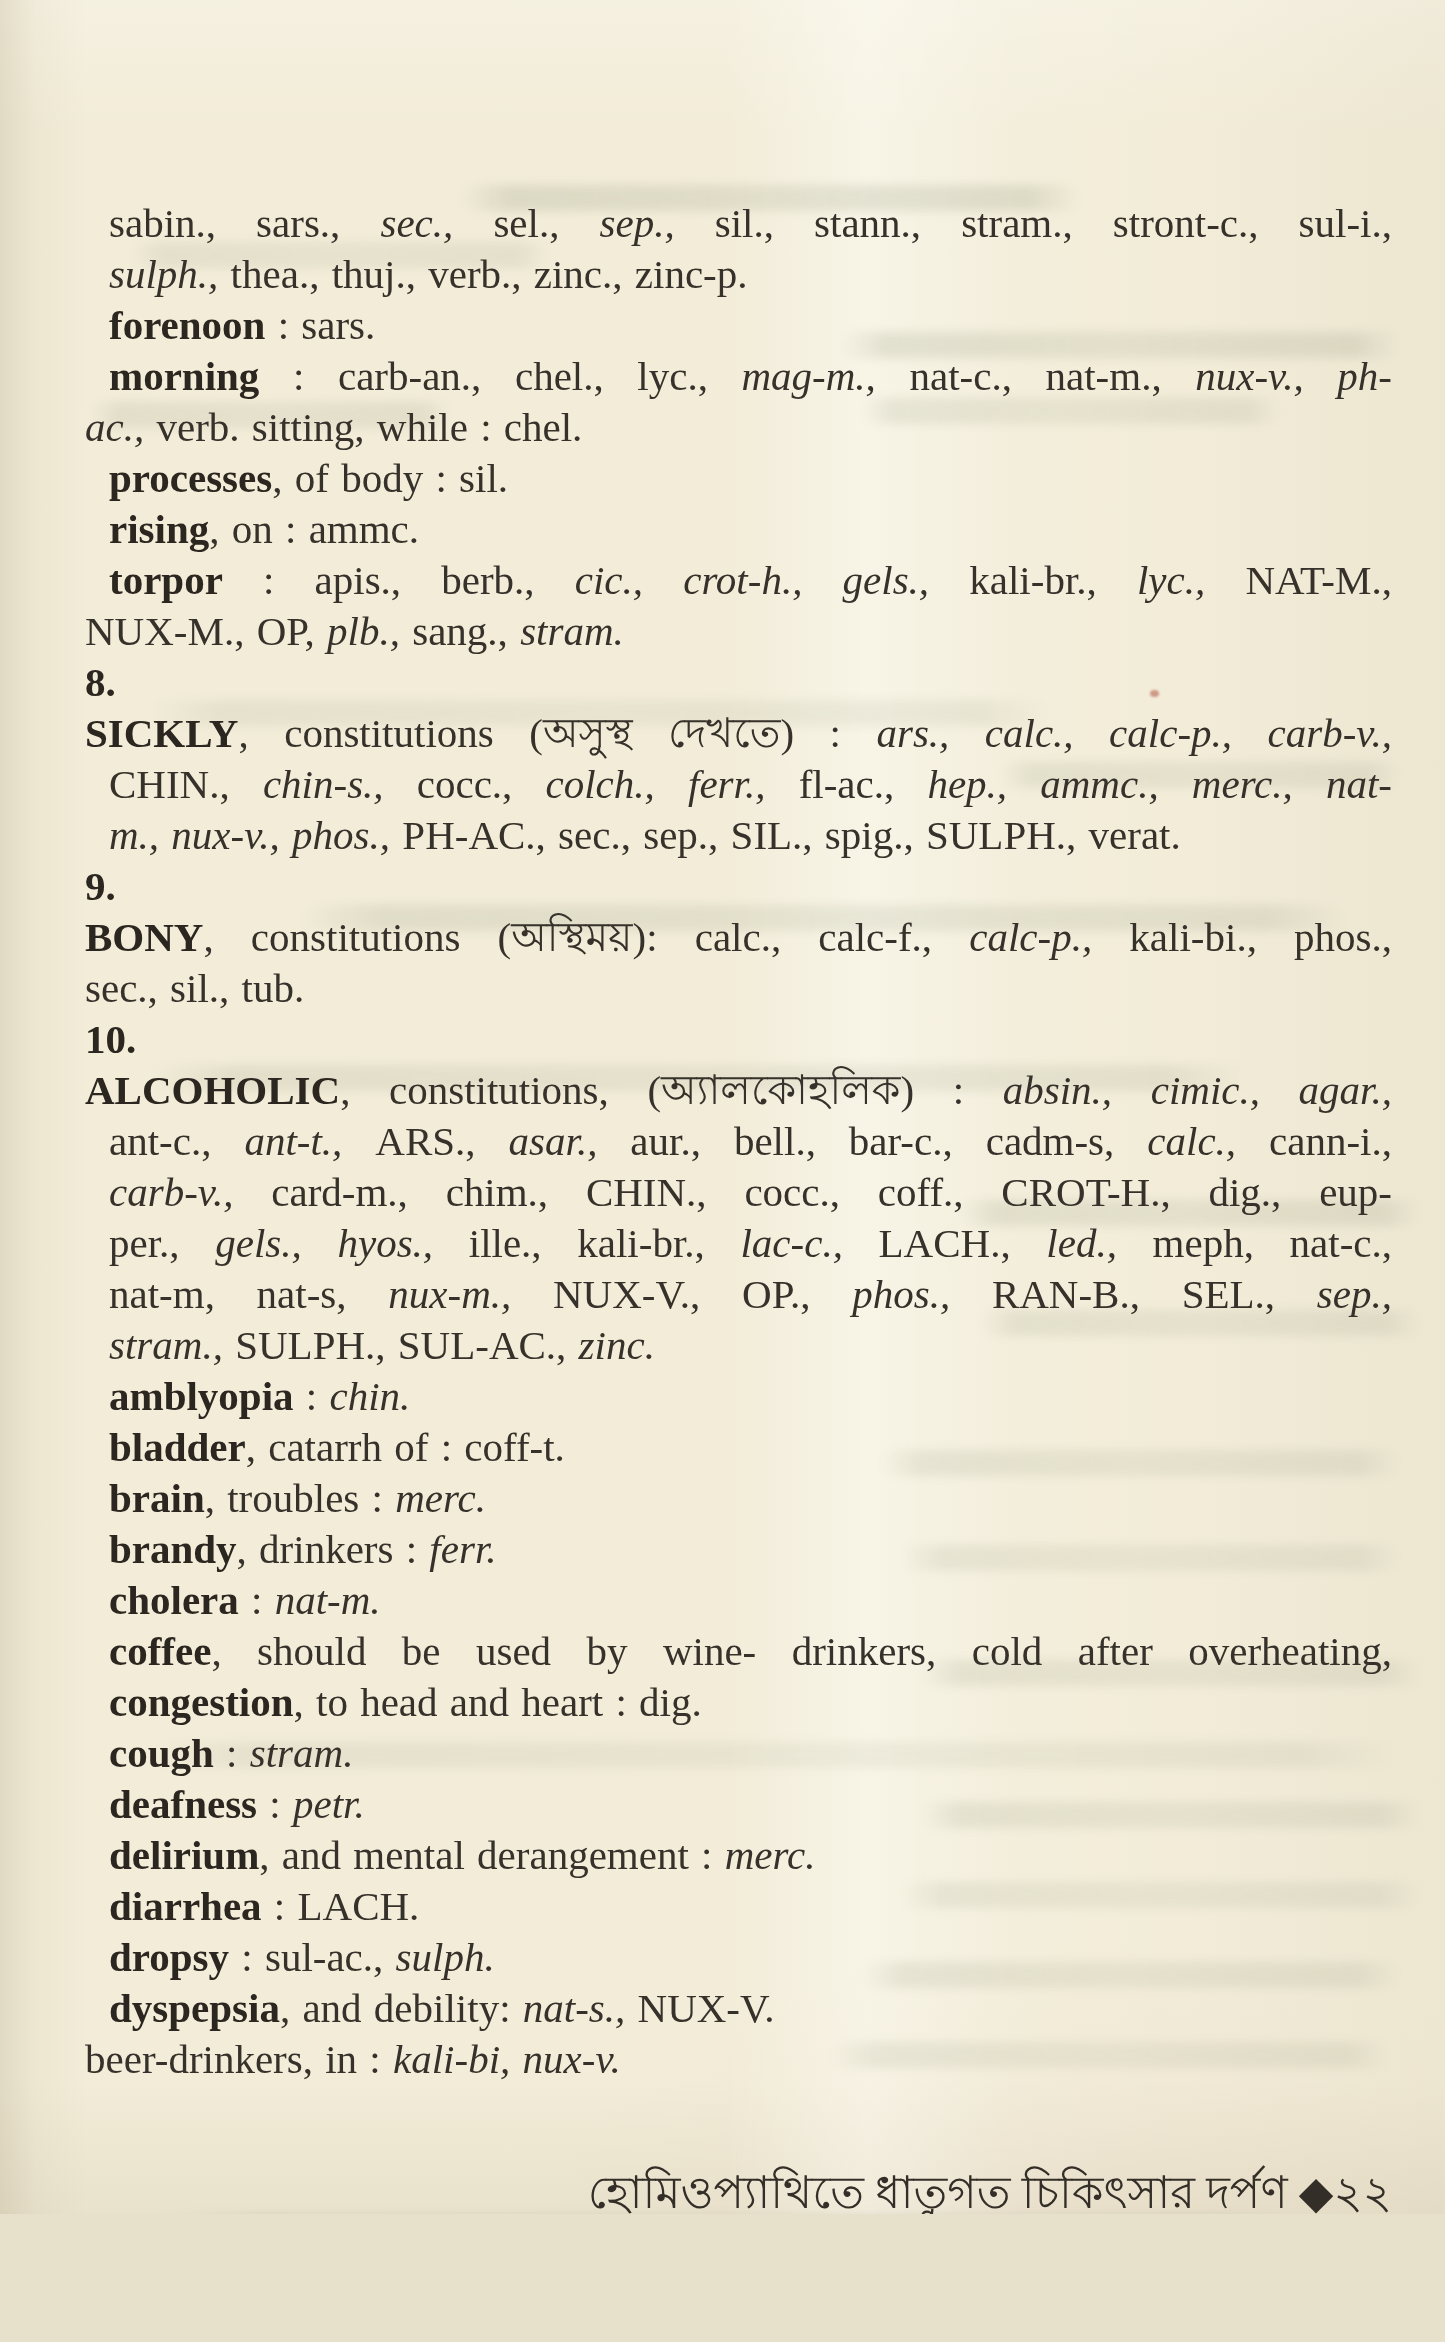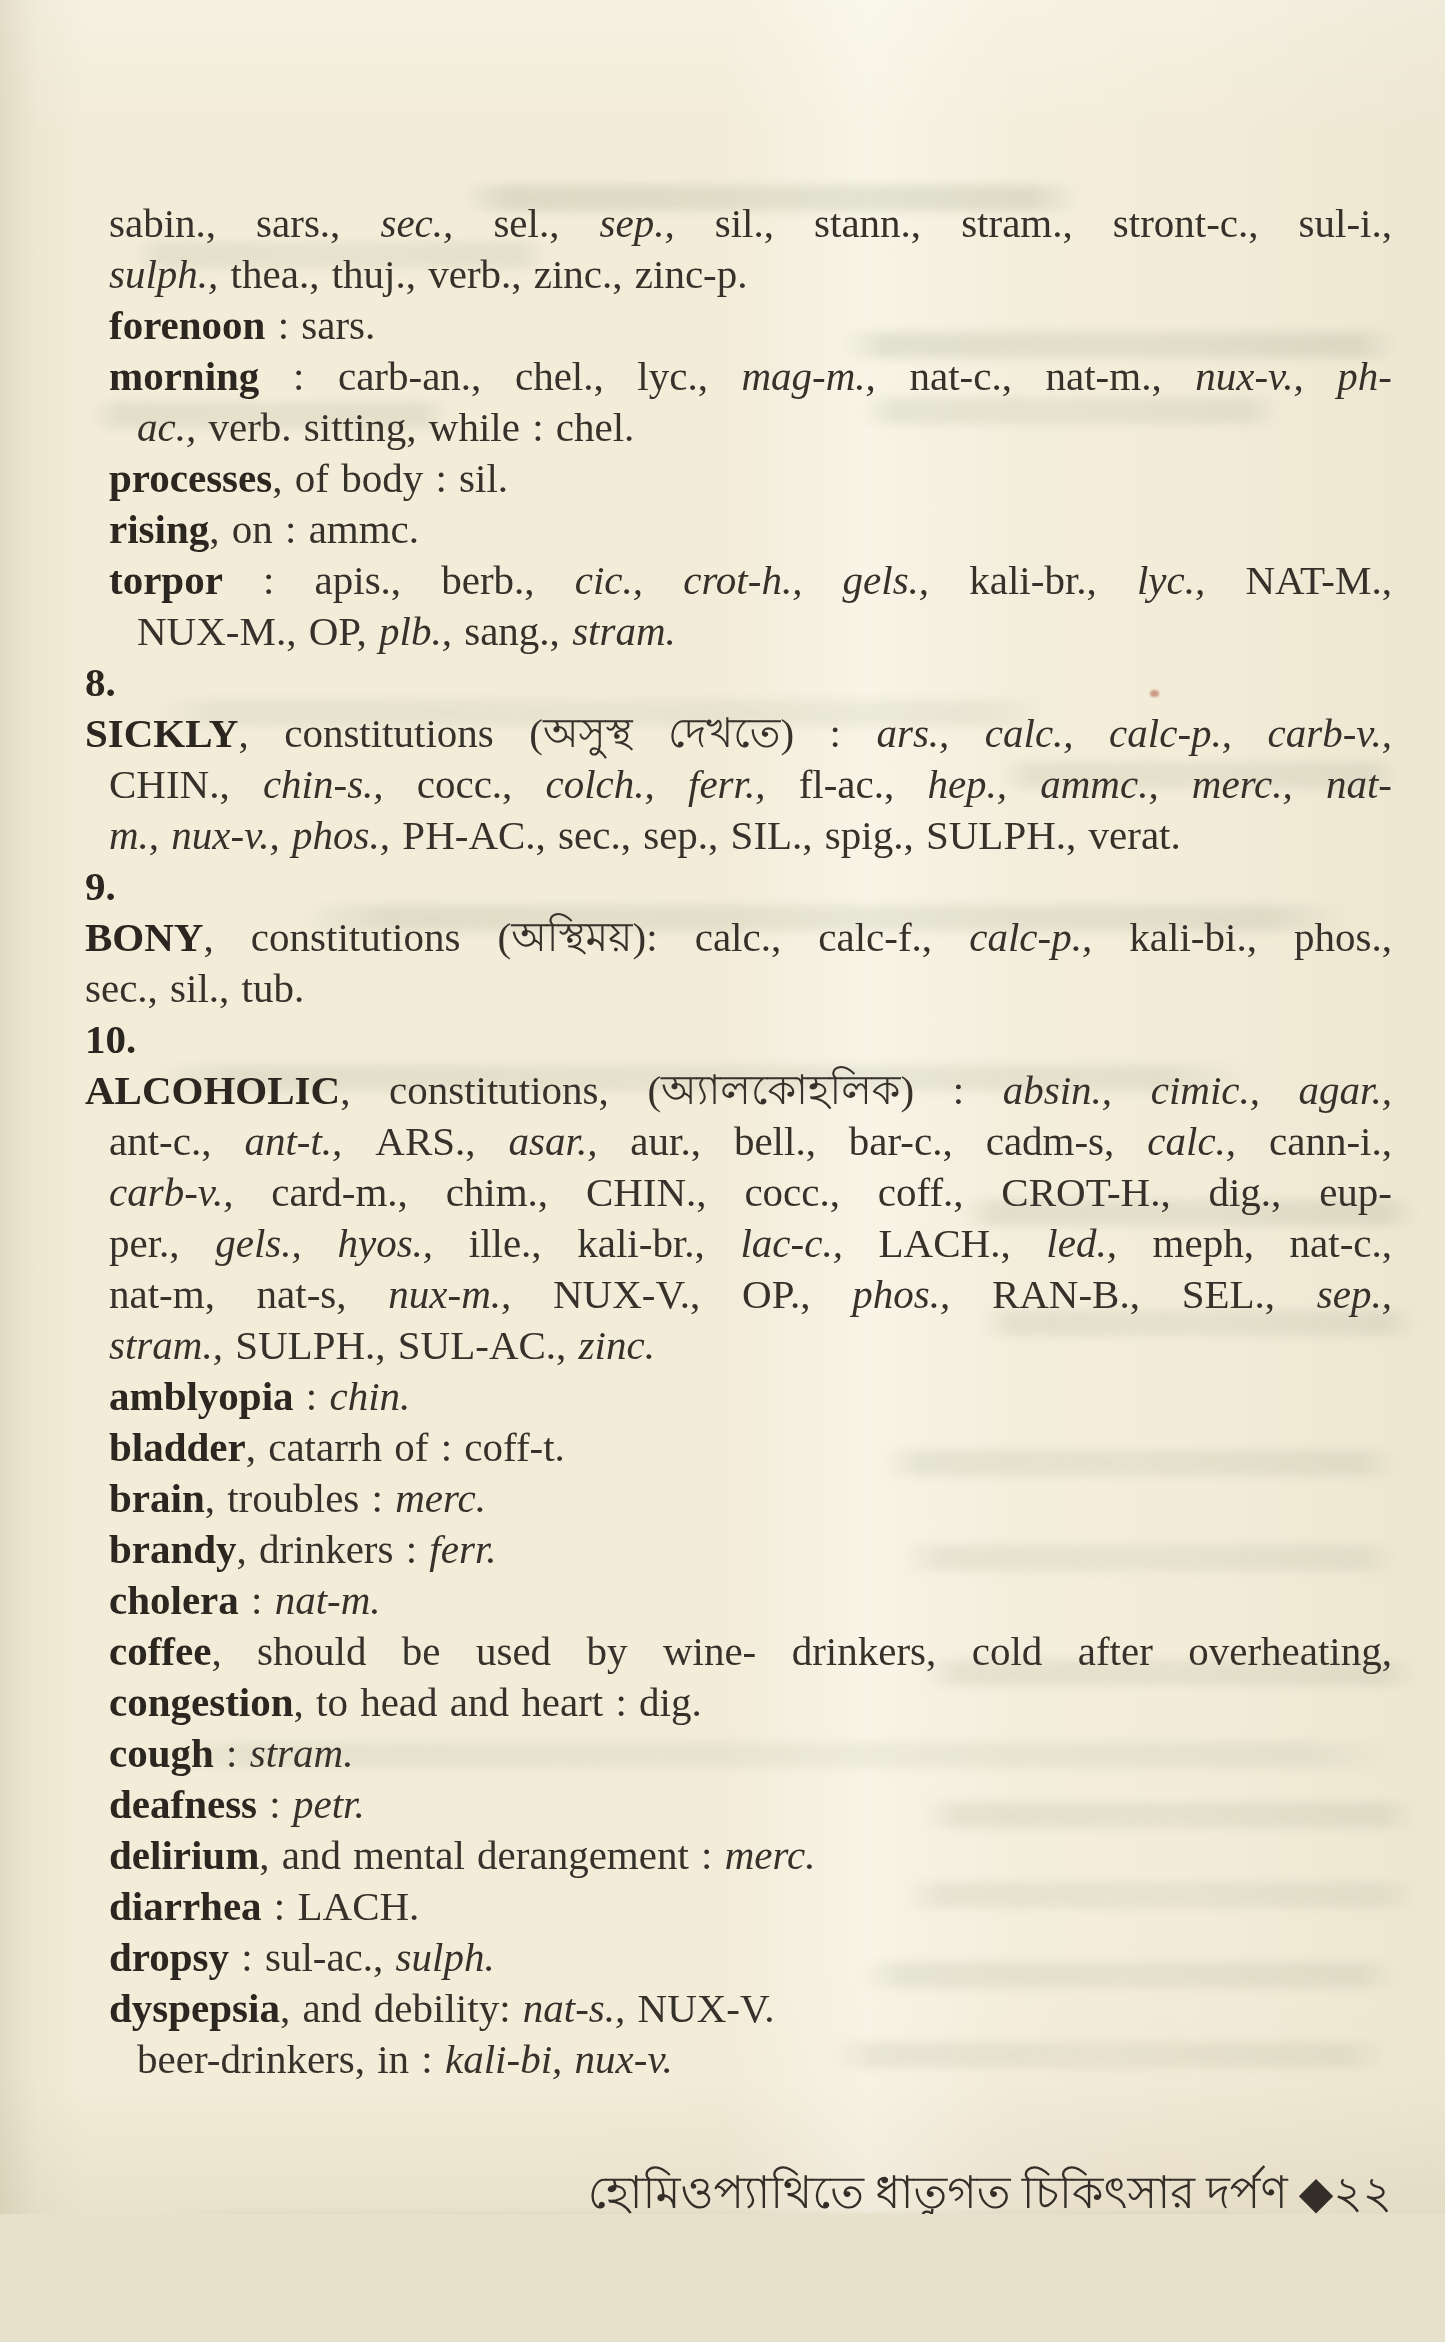--- a/index.html
+++ b/index.html
@@ -28,21 +28,21 @@
     top: 198px;
     width: 1307px;
     font-size: 41px;
     line-height: 51px;
     word-spacing: 2px;
     white-space: normal;
   }
   .line { min-height: 51px; }
   .indent-0 { margin-left: 0; }
   .indent-1 { margin-left: 24px; }
-  .indent-2 { margin-left: 52px; }
+  .indent-2 { }
   .justify {
     text-align: justify;
     text-align-last: justify;
     text-justify: inter-word;
   }
   .seg-r { font-style: normal; }
   .seg-i { font-style: italic; }
   .seg-b { font-weight: bold; color: #2b261f; }
   .footer {
     position: absolute;

